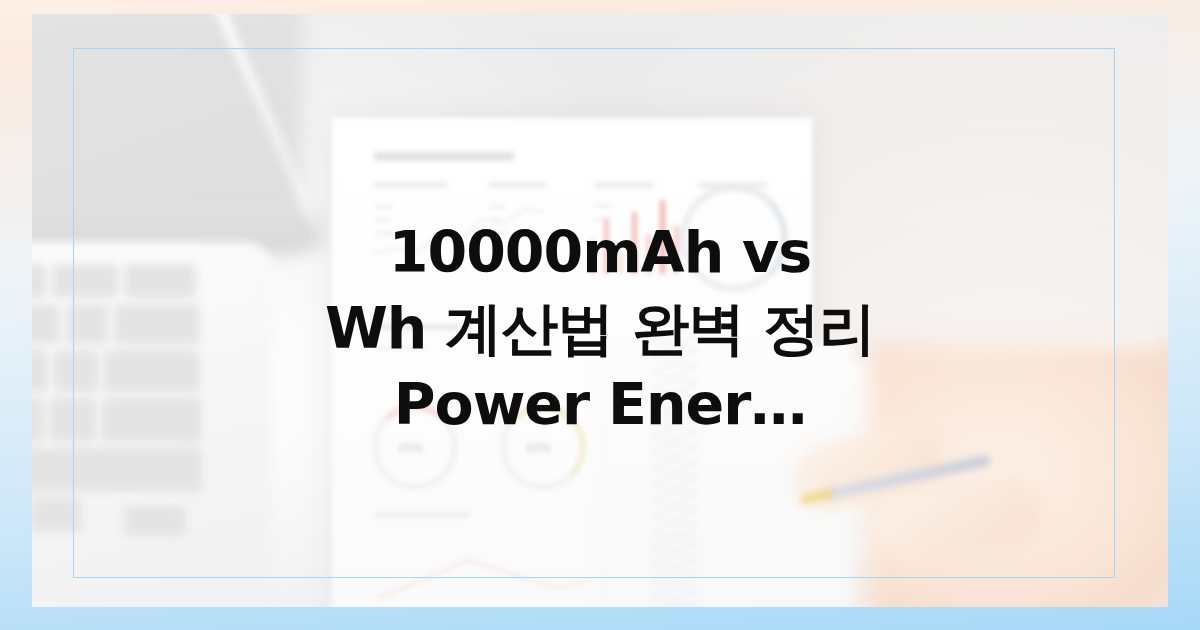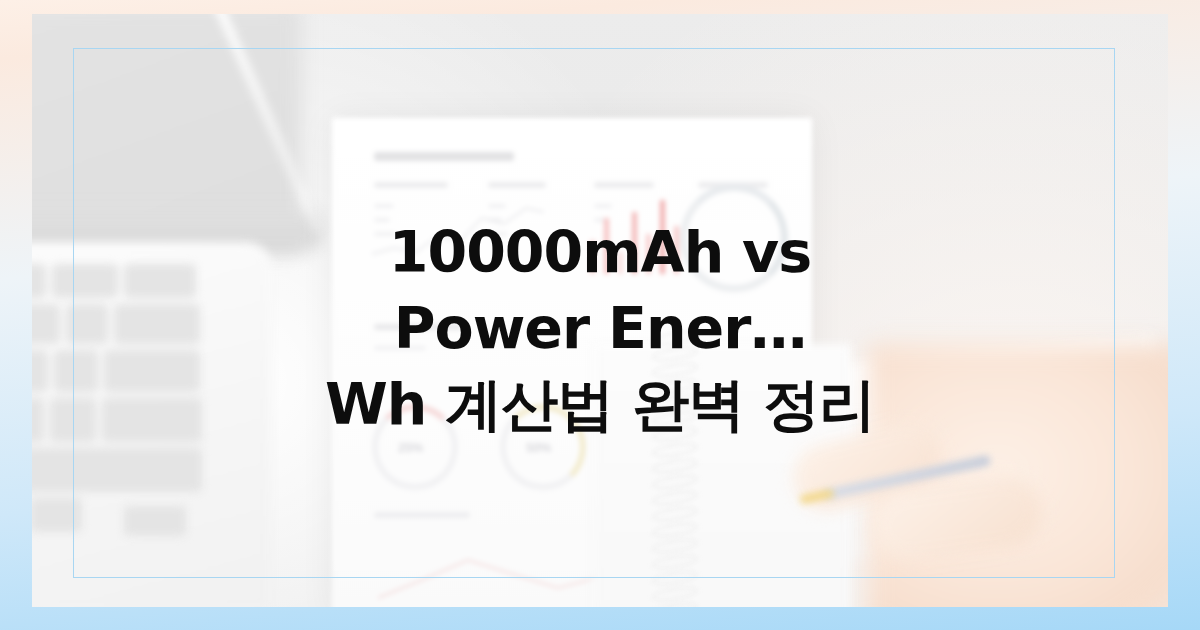--- a/index.html
+++ b/index.html
@@ -315,17 +315,17 @@
     <div class="blur" id="finger-1"></div>
     <div class="blur" id="finger-2"></div>
     <div class="blur-hard" id="pen"></div>
     <div class="blur-hard" id="pen-tip"></div>
   </div>
 
   <div id="inner-frame"></div>
 
   <div id="title-block">
     <span class="title-line">10000mAh vs</span>
+    <span class="title-line">Wh 계산법 완벽 정리</span>
     <span class="title-line">Power Ener…</span>
-    <span class="title-line">Wh 계산법 완벽 정리</span>
   </div>
 
 </div>
 
 </body></html>

